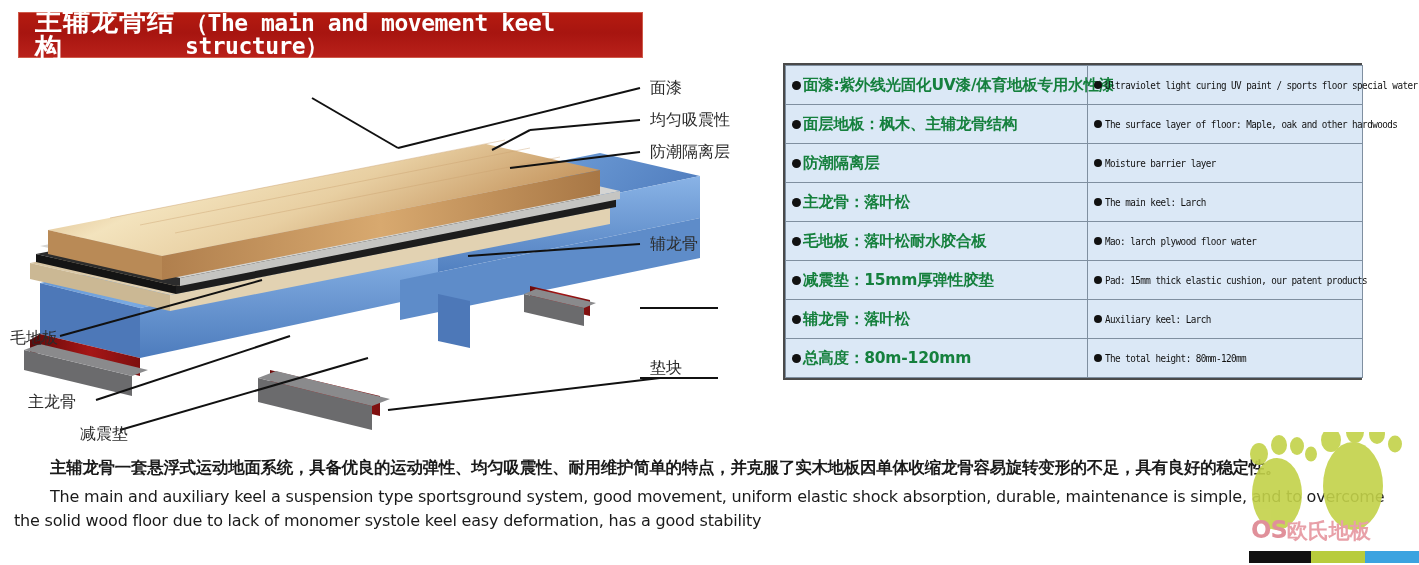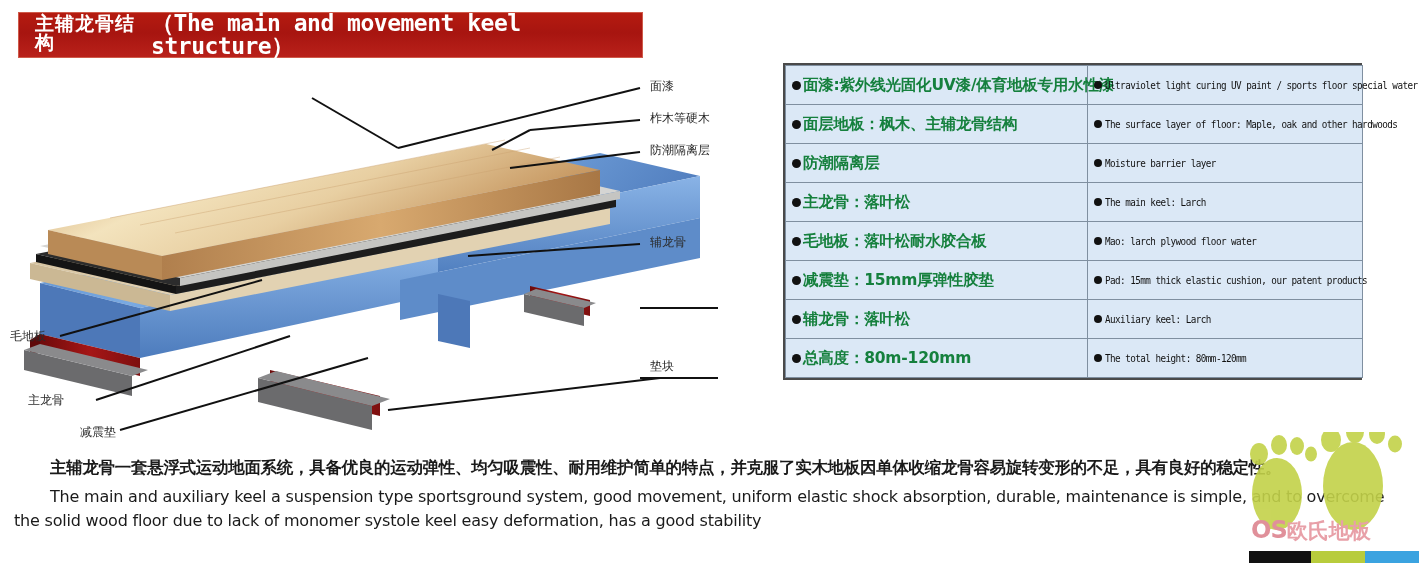--- a/index.html
+++ b/index.html
@@ -24,25 +24,25 @@
     height: 46px;
     background: linear-gradient(180deg, #b51b10 0%, #a71510 45%, #b9211a 100%);
     border: 1px solid #cf5a4a;
     box-sizing: border-box;
     display: flex;
     align-items: center;
     padding-left: 16px;
   }
   #title-banner .t-cn {
     color: #ffffff;
-    font-size: 19px;
+    font-size: 27px;
     font-weight: bold;
     letter-spacing: 1px;
     line-height: 1;
-    font-family: Liberation Mono, monospace;
+    font-family: Liberation Sans, sans-serif;
   }
   #title-banner .t-en {
     color: #ffffff;
     font-size: 23px;
     font-weight: bold;
     margin-left: 4px;
     line-height: 1;
     font-family: "DejaVu Sans Mono", "Liberation Mono", monospace;
     letter-spacing: -0.5px;
   }
@@ -52,21 +52,21 @@
     position: absolute;
     left: 0px;
     top: 58px;
     width: 770px;
     height: 400px;
   }
   #diagram-svg { position: absolute; left:0; top:0; }
 
   .callout-label {
     position: absolute;
-    font-size: 12px;
+    font-size: 16px;
     color: #2b2b2b;
     white-space: nowrap;
     font-family: "DejaVu Sans", "Liberation Sans", sans-serif;
   }
 
   
   #spec-table {
     position: absolute;
     left: 783px;
     top: 63px;
@@ -293,21 +293,21 @@
       <path d="M368,300 L120,372" stroke-width="2"></path>
     </g>
 
     <g stroke="#111111" stroke-width="2" fill="none">
       <line x1="640" y1="250" x2="718" y2="250"></line>
       <line x1="640" y1="320" x2="718" y2="320"></line>
     </g>
   </svg>
 
   <div class="callout-label" style="left:650px; top:20px;">面漆</div>
-  <div class="callout-label" style="left:650px; top:52px;">柞木等硬木</div>
+  <div class="callout-label" style="left:650px; top:52px;">均匀吸震性</div>
   <div class="callout-label" style="left:650px; top:84px;">防潮隔离层</div>
   <div class="callout-label" style="left:650px; top:176px;">辅龙骨</div>
   <div class="callout-label" style="left:650px; top:300px;">垫块</div>
 
   <div class="callout-label" style="left:10px;  top:270px;">毛地板</div>
   <div class="callout-label" style="left:28px;  top:334px;">主龙骨</div>
   <div class="callout-label" style="left:80px;  top:366px;">减震垫</div>
 </div>
 
 <div id="spec-table">

